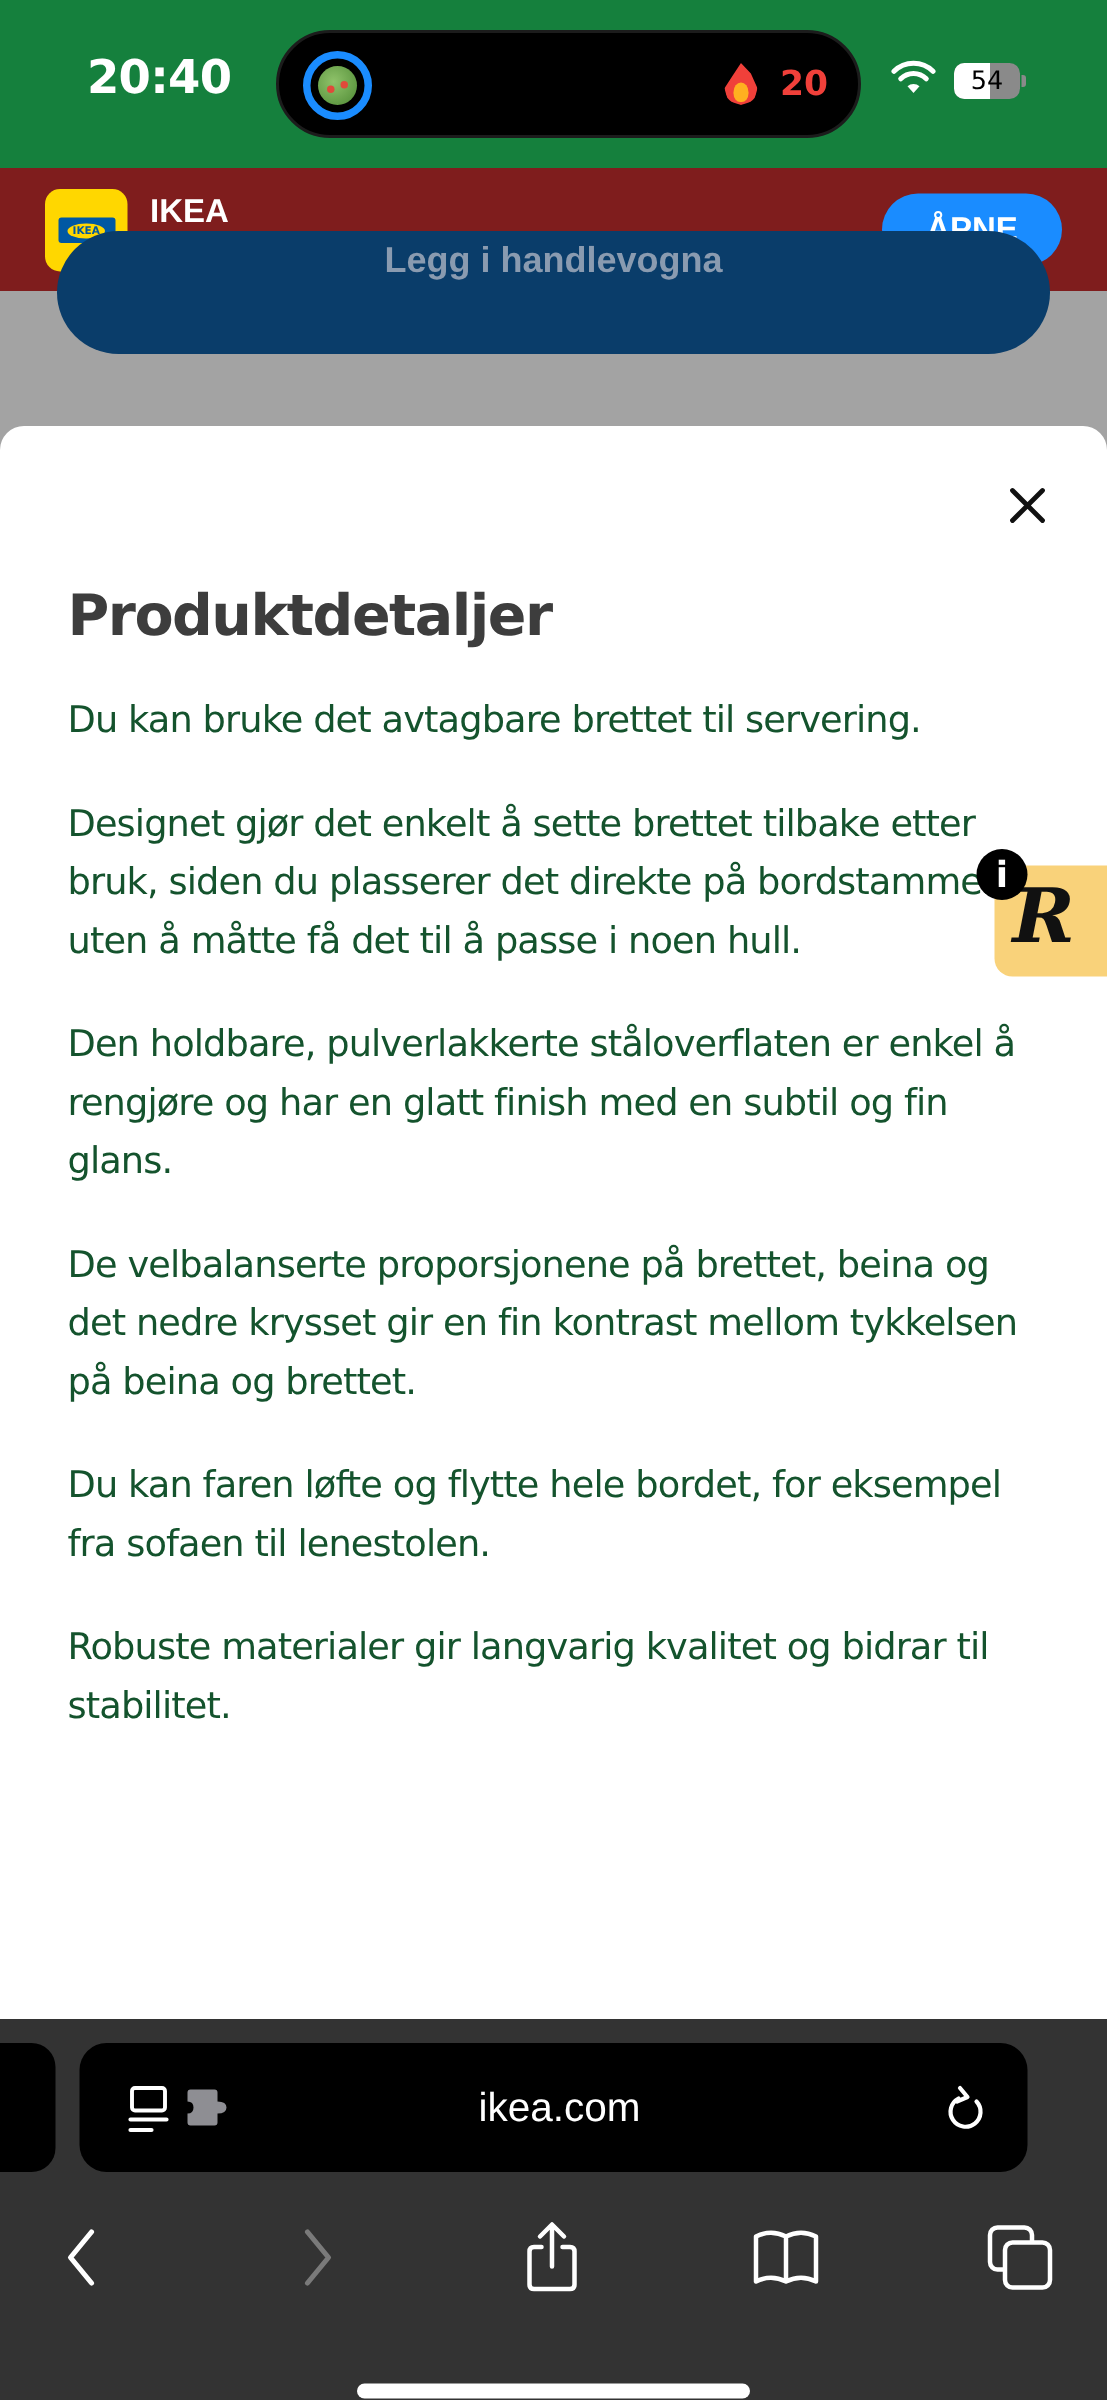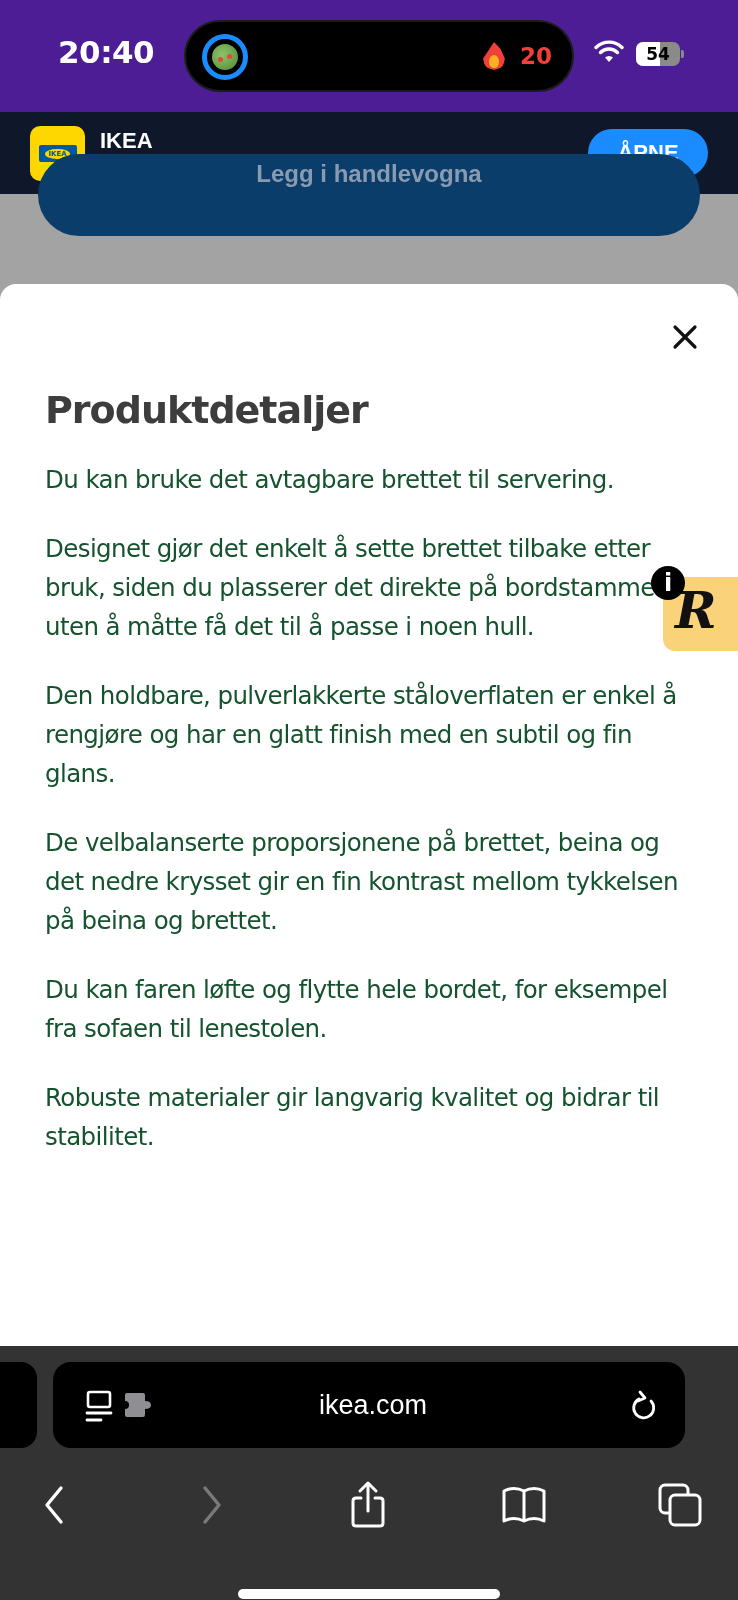--- a/index.html
+++ b/index.html
@@ -1,39 +1,39 @@
 <!DOCTYPE html>
 <html><head>
 <meta charset="utf-8">
 <style>
   * { box-sizing: border-box; margin: 0; padding: 0; }
   html, body { width: 738px; height: 1600px; overflow: hidden; background: #a3a3a3; }
   body { position: relative; font-family: "Liberation Sans", sans-serif; }
 
   
-  .status-bar { position: absolute; left: 0; top: 0; width: 738px; height: 112px; background: #4c1d95; }
+  .status-bar { position: absolute; left: 0; top: 0; width: 738px; height: 112px; background: #15803d; }
   .time { position: absolute; left: 58px; top: 34px; color: #fff; font-size: 31px; font-weight: bold; font-family: "DejaVu Sans", sans-serif; letter-spacing: -0.5px; }
   .island { position: absolute; left: 184px; top: 20px; width: 390px; height: 72px; background: #000; border-radius: 36px; border: 2px solid #1c1c1c; }
   .island-ring { position: absolute; left: 16px; top: 12px; width: 46px; height: 46px; border-radius: 50%; border: 5px solid #1a8cff; display: flex; align-items: center; justify-content: center; }
   .island-app { width: 26px; height: 26px; border-radius: 50%; background: radial-gradient(circle at 40% 40%, #8fc26a, #4e8a34); position: relative; }
   .island-app::before { content: ""; position: absolute; left: 6px; top: 13px; width: 5px; height: 5px; border-radius: 50%; background: #e04a3a; }
   .island-app::after { content: ""; position: absolute; left: 15px; top: 10px; width: 5px; height: 5px; border-radius: 50%; background: #e04a3a; }
   .streak { position: absolute; right: 20px; top: 20px; display: flex; align-items: center; gap: 15px; }
   .flame { width: 22px; height: 28px; position: relative; }
   .flame-outer { position: absolute; left: 0; top: 0; width: 22px; height: 28px; background: #f0403a; border-radius: 50% 50% 50% 50% / 60% 60% 40% 40%; clip-path: polygon(50% 0, 80% 25%, 100% 60%, 90% 90%, 50% 100%, 10% 90%, 0 60%, 25% 30%); }
   .flame-inner { position: absolute; left: 6px; top: 13px; width: 10px; height: 13px; background: #ffb020; border-radius: 50% 50% 45% 45%; }
   .streak-count { color: #f0403a; font-size: 23px; font-weight: bold; font-family: "DejaVu Sans", sans-serif; }
   .wifi { position: absolute; left: 594px; top: 40px; width: 30px; height: 24px; }
   .battery { position: absolute; left: 636px; top: 42px; width: 44px; height: 24px; border-radius: 7px; background: #8a8a8a; overflow: hidden; }
   .battery-fill { position: absolute; left: 0; top: 0; height: 24px; width: 54%; background: #fff; }
-  .battery-text { position: absolute; left: 0; top: 0; width: 44px; height: 24px; text-align: center; line-height: 24px; font-size: 17px; font-weight: bold; color: #000; font-family: "DejaVu Sans", sans-serif; }
+  .battery-text { position: absolute; left: 0; top: 0; width: 44px; height: 24px; text-align: center; line-height: 24px; font-size: 17px; font-weight: normal; color: #000; font-family: "DejaVu Sans", sans-serif; }
   .battery-tip { position: absolute; left: 681px; top: 50px; width: 3px; height: 8px; background: #8a8a8a; border-radius: 0 2px 2px 0; }
 
   
-  .app-banner { position: absolute; left: 0; top: 112px; width: 738px; height: 82px; background: #0f172a; }
+  .app-banner { position: absolute; left: 0; top: 112px; width: 738px; height: 82px; background: #7f1d1d; }
   .app-icon { position: absolute; left: 30px; top: 14px; width: 55px; height: 55px; border-radius: 10px; background: #ffd700; display: flex; align-items: center; justify-content: center; }
   .app-icon-logo { width: 38px; height: 17px; background: #0058a3; border-radius: 2px; display: flex; align-items: center; justify-content: center; }
   .app-icon-logo span { background: #ffd700; color: #0058a3; font-size: 7px; font-weight: bold; border-radius: 50%; padding: 1px 3px; font-family: "DejaVu Sans", sans-serif; }
   .app-name { position: absolute; left: 100px; top: 16px; color: #fff; font-size: 22px; font-weight: bold; }
   .app-sub { position: absolute; left: 100px; top: 44px; color: #a8a8a8; font-size: 20px; }
   .open-btn { position: absolute; left: 588px; top: 17px; width: 120px; height: 48px; border-radius: 24px; background: #1a8cff; color: #fff; font-size: 22px; font-weight: bold; border: none; text-align: center; line-height: 48px; }
 
   
   .page-behind { position: absolute; left: 0; top: 194px; width: 738px; height: 90px; background: #a3a3a3; padding-left: 14px; }
   .cart-btn { position: absolute; left: 38px; top: -40px; width: 662px; height: 82px; border-radius: 41px; background: #0a3d6a; color: #8a9bb0; font-size: 24px; font-weight: bold; text-align: center; line-height: 40px; overflow: hidden; }

